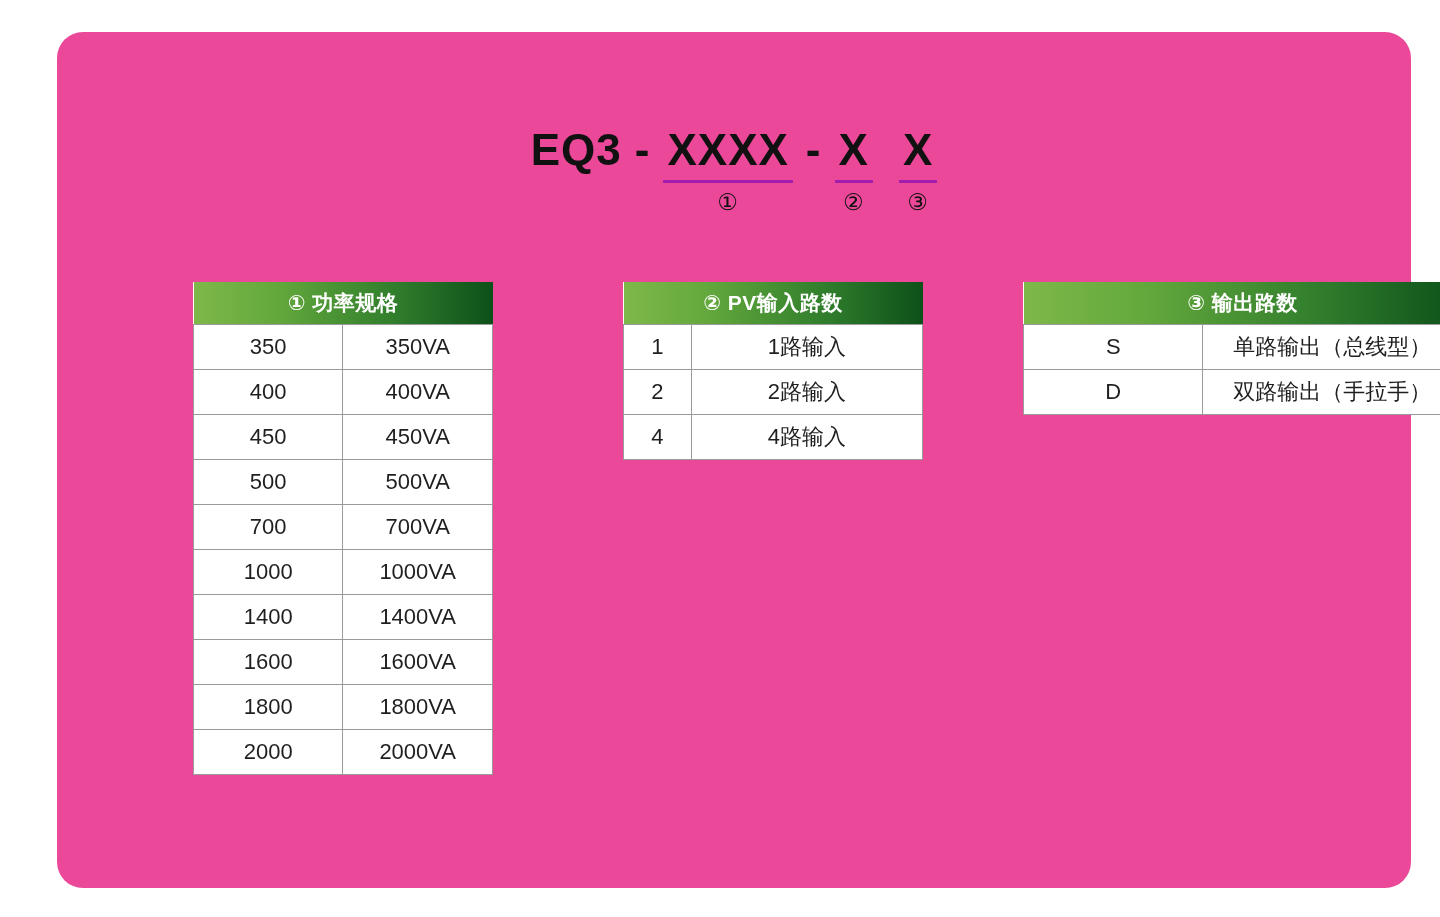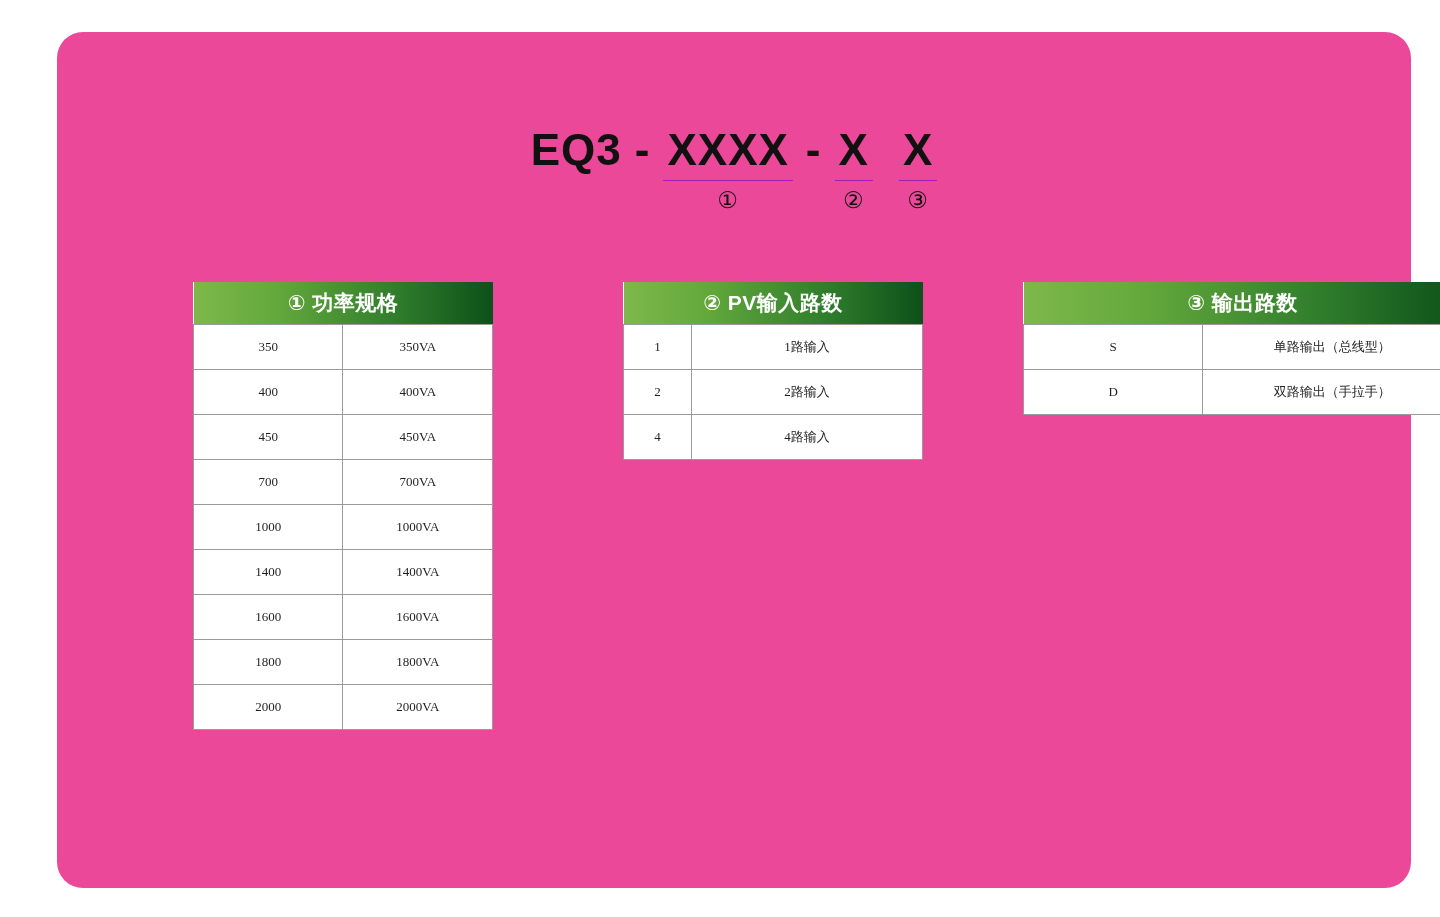--- a/index.html
+++ b/index.html
@@ -43,21 +43,21 @@
   }
   .mc-plain {
     line-height: 52px;
   }
   .mc-dash {
     line-height: 52px;
     padding: 0 13px;
   }
   .mc-underlined .mc-text {
     line-height: 52px;
-    border-bottom: 1px solid #a21caf;
+    border-bottom: 3px solid #a21caf;
     padding: 0 4px 4px 4px;
     display: block;
   }
   .mc-marker {
     font-size: 23px;
     font-weight: normal;
     line-height: 26px;
     margin-top: 6px;
     color: #111;
   }
@@ -86,27 +86,26 @@
     font-weight: bold;
     text-align: center;
     letter-spacing: 0.5px;
     border: none;
     padding: 0;
   }
 
   .spec-table td.cell {
     height: 45px;
     border: 1px solid #9a9a9a;
-    font-size: 13px;
+    font-size: 22px;
     color: #1f1f1f;
     text-align: center;
     padding: 0 6px;
     background: #ffffff;
     font-weight: normal;
-    font-family: Liberation Serif, serif;
   }
 
   
   #table-power { left: 136px; top: 250px; width: 300px; }
   #table-power .c1 { width: 150px; }
   #table-power .c2 { width: 150px; }
 
   
   #table-pv { left: 566px; top: 250px; width: 300px; }
   #table-pv .c1 { width: 68px; }
@@ -161,20 +160,24 @@
           </tr>
           <tr>
             <td class="cell c1">400</td>
             <td class="cell c2">400VA</td>
           </tr>
           <tr>
             <td class="cell c1">450</td>
             <td class="cell c2">450VA</td>
           </tr>
           <tr>
+            <td class="cell c1">500</td>
+            <td class="cell c2">500VA</td>
+          </tr>
+          <tr>
             <td class="cell c1">700</td>
             <td class="cell c2">700VA</td>
           </tr>
           <tr>
             <td class="cell c1">1000</td>
             <td class="cell c2">1000VA</td>
           </tr>
           <tr>
             <td class="cell c1">1400</td>
             <td class="cell c2">1400VA</td>

